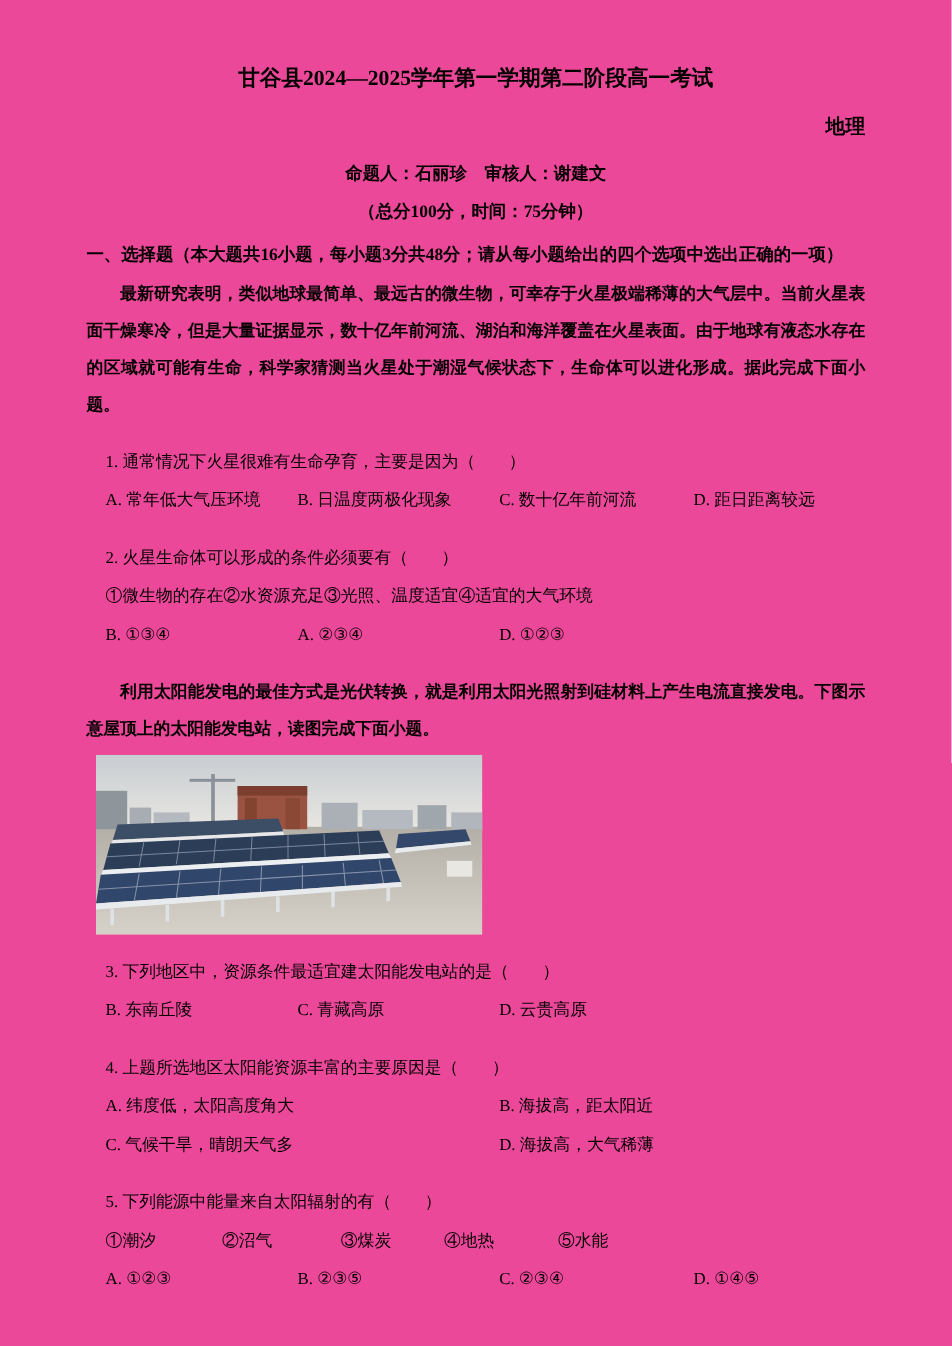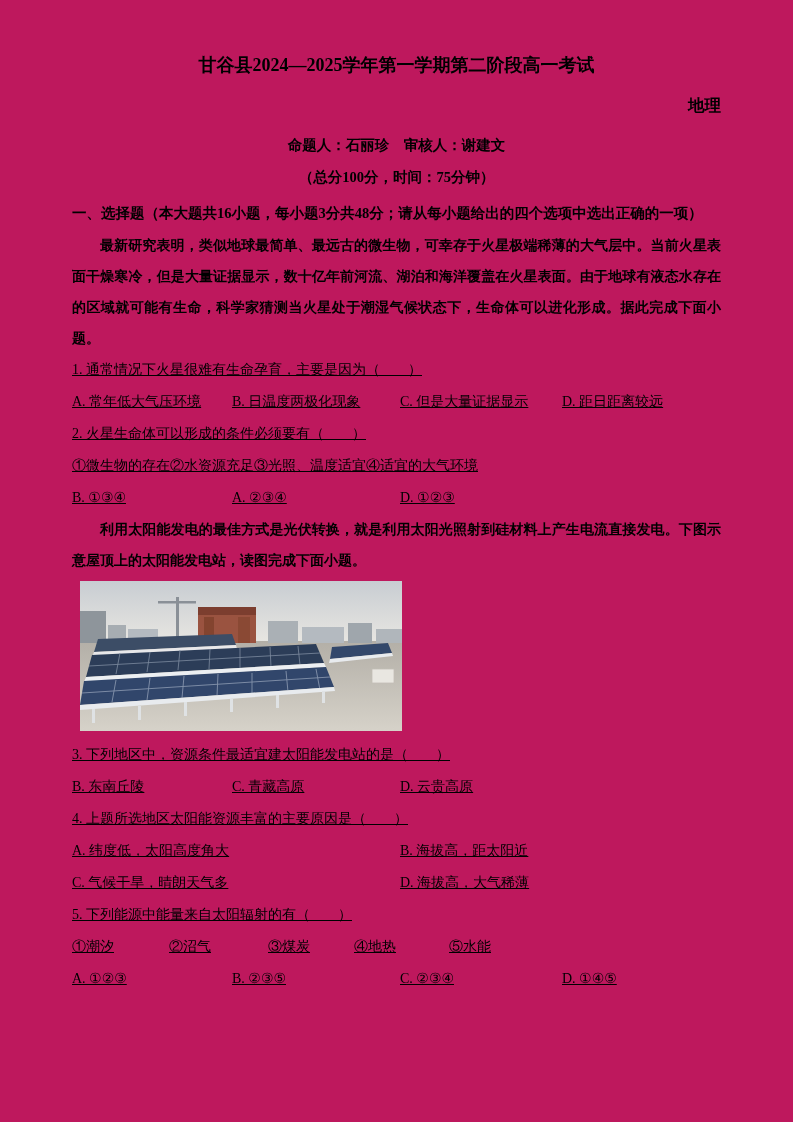--- a/index.html
+++ b/index.html
@@ -1,21 +1,21 @@
 <!DOCTYPE html>
 <html><head>
 <meta charset="utf-8">
 <style>
   html,body { margin:0; padding:0; background:#ffffff; }
   .page {
     position:relative;
     width:793px; height:1122px;
     box-sizing:border-box;
     padding:52px 72px 30px 72px;
-    background:#be185d;
+    background:#ec4899;
     color:#000;
     font-family:"Liberation Serif","DejaVu Serif",serif;
     font-size:14px;
     overflow:hidden;
   }
   .title {
     text-align:center;
     font-size:18px;
     font-weight:bold;
     line-height:26px;
@@ -48,21 +48,21 @@
     line-height:31px;
     margin:0;
     font-weight:bold;
   }
   .q-stem { line-height:32px; margin:0; }
   .q-sub  { line-height:32px; margin:0; }
   .opt-row { display:grid; line-height:32px; }
   .cols4 { grid-template-columns:160px 168px 162px 1fr; }
   .cols2 { grid-template-columns:328px 1fr; }
   .subs5 { grid-template-columns:97px 99px 86px 95px 1fr; }
-  .question { margin:0;text-decoration:underline; }
+  .question { margin:16px; }
   figure.photo {
     margin:5px 0 8px 8px;
     width:322px; height:150px;
     line-height:0;
   }
 </style>
 </head>
 <body>
 
 <div class="page">
@@ -74,21 +74,21 @@
 
   <div class="section-head">一、选择题（本大题共16小题，每小题3分共48分；请从每小题给出的四个选项中选出正确的一项）</div>
 
   <p class="passage">最新研究表明，类似地球最简单、最远古的微生物，可幸存于火星极端稀薄的大气层中。当前火星表面干燥寒冷，但是大量证据显示，数十亿年前河流、湖泊和海洋覆盖在火星表面。由于地球有液态水存在的区域就可能有生命，科学家猜测当火星处于潮湿气候状态下，生命体可以进化形成。据此完成下面小题。</p>
 
   <div class="question">
     <p class="q-stem">1. 通常情况下火星很难有生命孕育，主要是因为（　　）</p>
     <div class="opt-row cols4">
       <span>A. 常年低大气压环境</span>
       <span>B. 日温度两极化现象</span>
-      <span>C. 但是大量证据显示</span>
+      <span>C. 数十亿年前河流</span>
       <span>D. 距日距离较远</span>
     </div>
   </div>
 
   <div class="question">
     <p class="q-stem">2. 火星生命体可以形成的条件必须要有（　　）</p>
     <p class="q-sub">①微生物的存在②水资源充足③光照、温度适宜④适宜的大气环境</p>
     <div class="opt-row cols4">
       <span>B. ①③④</span>
       <span>A. ②③④</span>

